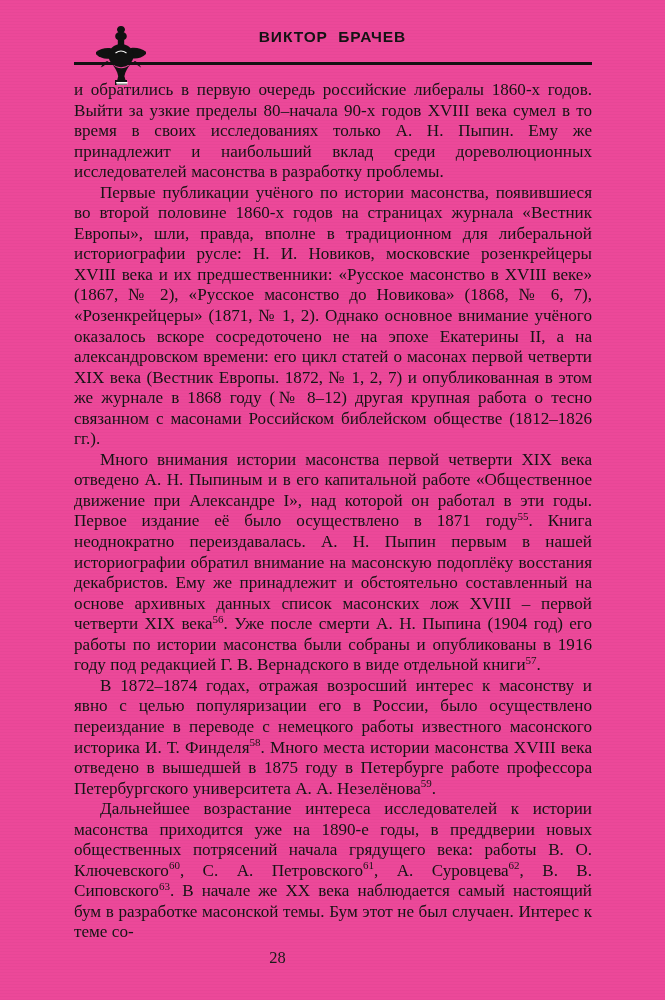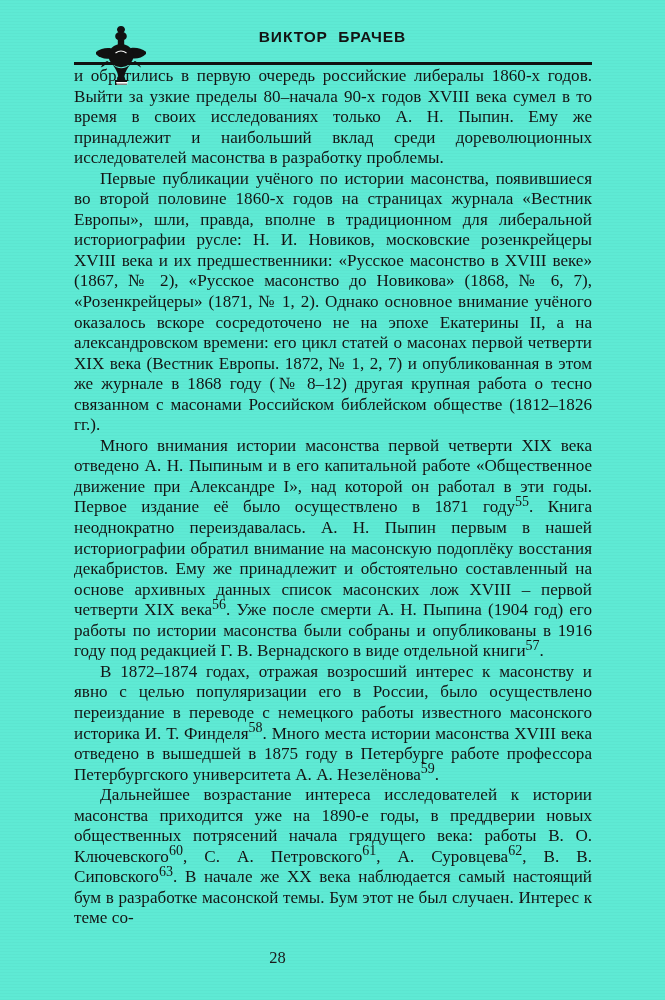--- a/index.html
+++ b/index.html
@@ -15,21 +15,21 @@
     overflow: hidden;
     font-family: "Liberation Serif", "DejaVu Serif", serif;
     color: #141414;
     -webkit-font-smoothing: none;
   }
 
   
   .page {
     position: absolute;
     inset: 0;
-    background: #5eead4;
+    background: #ec4899;
   }
 
   
   .running-head {
     position: absolute;
     left: 0;
     top: 22px;
     width: 665px;
     height: 46px;
   }
@@ -61,38 +61,38 @@
     font-size: 15.5px;
     letter-spacing: 0.9px;
     color: #131313;
     white-space: pre;
   }
 
   
   .textblock {
     position: absolute;
     left: 74px;
-    top: 66px;
+    top: 80px;
     width: 518px;
   }
   .para {
     margin: 0;
     font-size: 17.1px;
     line-height: 20.55px;
     text-align: justify;
     text-align-last: left;
     text-indent: 26px;
     hyphens: manual;
     word-spacing: 0.1px;
   }
   .para.first { text-indent: 0; }
   .para + .para { margin-top: 0; }
 
   sup {
-    font-size: 14px;
+    font-size: 11px;
     vertical-align: super;
     line-height: 0;
     margin-top: 8px;
   }
 
   
   .folio {
     position: absolute;
     left: 0;
     top: 948px;

